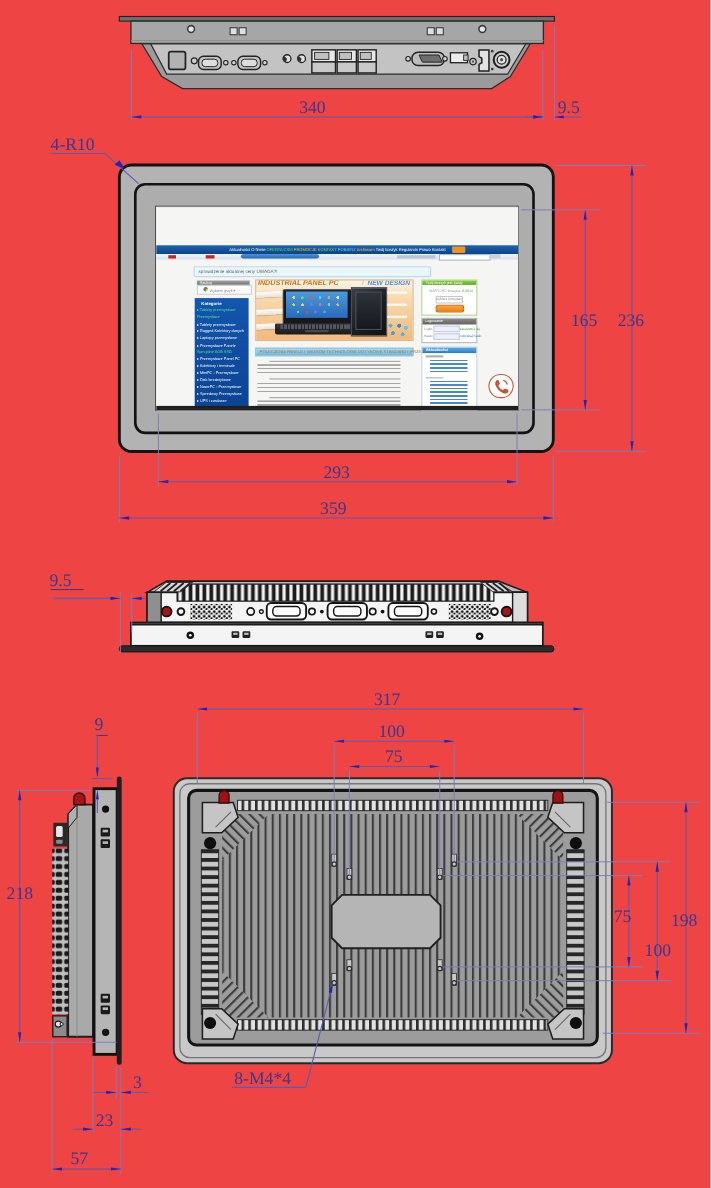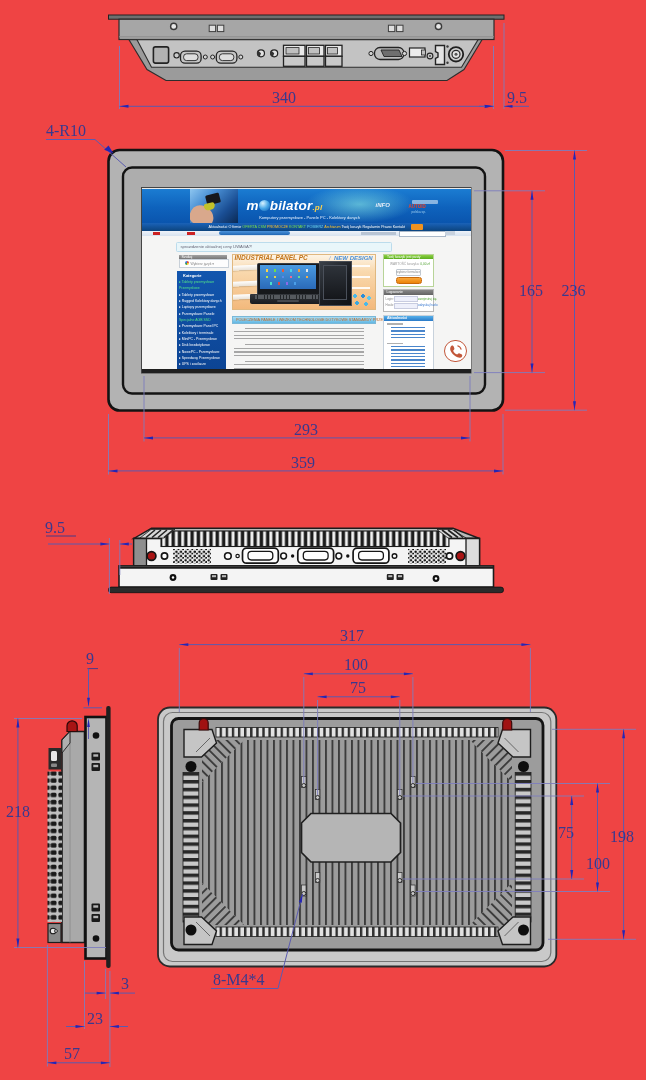--- a/index.html
+++ b/index.html
@@ -622,39 +622,20 @@
   <line x1="211" y1="988.5" x2="278" y2="988.5" stroke="#5b5bb0" stroke-width="1"></line>
   <line x1="278" y1="988.5" x2="302.5" y2="894" stroke="#5b5bb0" stroke-width="1"></line>
   <polygon points="302.5,894 301.8,902.8 298.8,901.9" fill="#2525b5"></polygon>
 </g>
 </svg>
 
 <div class="scr" style="left:141.5px;top:187.5px;width:329.5px;height:185.5px;background:#f5f5f4;font-family:'Liberation Sans',sans-serif;">
 
   <div style="left:0;top:0;width:100%;height:1.5px;background:#e9e9e9;"></div>
 
-  <div style="left:0;top:1.5px;width:100%;height:34px;background:linear-gradient(180deg,#1b7cd2 0%,#0e62bc 55%,#0a55ae 100%);">
-    <div style="left:150px;top:0;width:135px;height:34px;background:radial-gradient(ellipse 75px 26px at 50% 45%,rgba(140,235,230,0.6),rgba(120,220,240,0) 72%);"></div>
-
-    <div style="left:48.9px;top:0;width:47.4px;height:34px;background:linear-gradient(135deg,#8ec6f0 0%,#4a90d4 32%,#1a4e94 70%,#0a2a55 100%);overflow:hidden;">
-      <div style="left:0px;top:17px;width:24px;height:20px;background:#d9a88c;transform:rotate(24deg);border-radius:45% 55% 35% 35%;"></div>
-      <div style="left:16px;top:5px;width:14px;height:10px;background:#17171b;transform:rotate(-14deg);border-radius:1.5px;"></div>
-      <div style="left:14px;top:14px;width:11px;height:7px;background:#c2c22a;transform:rotate(-14deg);border-radius:3px 3px 5px 5px;"></div>
-    </div>
-
-    <div style="left:105px;top:9px;width:120px;height:16px;font-weight:bold;font-style:italic;font-size:13.5px;color:#fff;letter-spacing:0.2px;">m<span style="display:inline-block;width:11px;height:11px;border-radius:50%;background:radial-gradient(circle at 35% 30%,#d8f2ff,#49a8e8 50%,#0d5aae);vertical-align:-1px;"></span>bilator<span style="font-size:8px;color:#ffd24a;">.pl</span></div>
-
-    <div style="left:103px;top:25.5px;width:130px;height:6px;font-size:4px;color:#eaf4ff;text-align:center;">Komputery przemysłowe - Panele PC - Kolektory danych</div>
-
-    <div style="left:234px;top:13px;width:22px;height:7px;font-size:6px;font-style:italic;font-weight:bold;color:#e8eef8;">iNFO</div>
-
-    <div style="left:270px;top:11px;width:26px;height:4px;background:rgba(255,255,255,0.5);border-radius:1px;"></div>
-    <div style="left:267px;top:15px;width:26px;height:5px;font-size:4.5px;font-weight:bold;color:#e8432a;">AUTOID</div>
-    <div style="left:270px;top:21px;width:26px;height:4px;font-size:3.2px;color:#9ecef0;">polska sp.</div>
-  </div>
 
   <div style="left:0;top:35.5px;width:100%;height:7.5px;background:linear-gradient(180deg,#1a62b8,#0c447e);">
     <div style="left:67px;top:1.9px;width:205px;height:5px;font-size:3.7px;color:#fff;white-space:nowrap;"><span>Aktualności</span>&nbsp;<span>O firmie</span>&nbsp;<span style="color:#7adf4a;">OFERTA CSM</span>&nbsp;<span style="color:#ffc42a;">PROMOCJE</span>&nbsp;<span style="color:#7adf4a;">KONTAKT</span>&nbsp;<span style="color:#6ad4f0;">POBIERZ</span>&nbsp;<span style="color:#ffc42a;">Archiwum</span>&nbsp;<span>Twój koszyk</span>&nbsp;<span>Regulamin</span>&nbsp;<span>Prawo</span>&nbsp;<span>Kontakt</span></div>
     <div style="left:269.5px;top:1px;width:12px;height:5.5px;background:#f0921e;border-radius:1px;"></div>
   </div>
 
   <div style="left:0;top:43px;width:100%;height:5.5px;background:linear-gradient(180deg,#eef3f9,#d7e2ef);">
     <div style="left:11px;top:1.5px;width:7.5px;height:2.6px;background:#cc2222;"></div>
     <div style="left:45.5px;top:1.5px;width:8px;height:2.6px;background:#cc2222;"></div>
     <div style="left:77.5px;top:0.6px;width:71px;height:4.2px;background:linear-gradient(180deg,#4d94dc,#2268b4);border-radius:2px;"></div>

